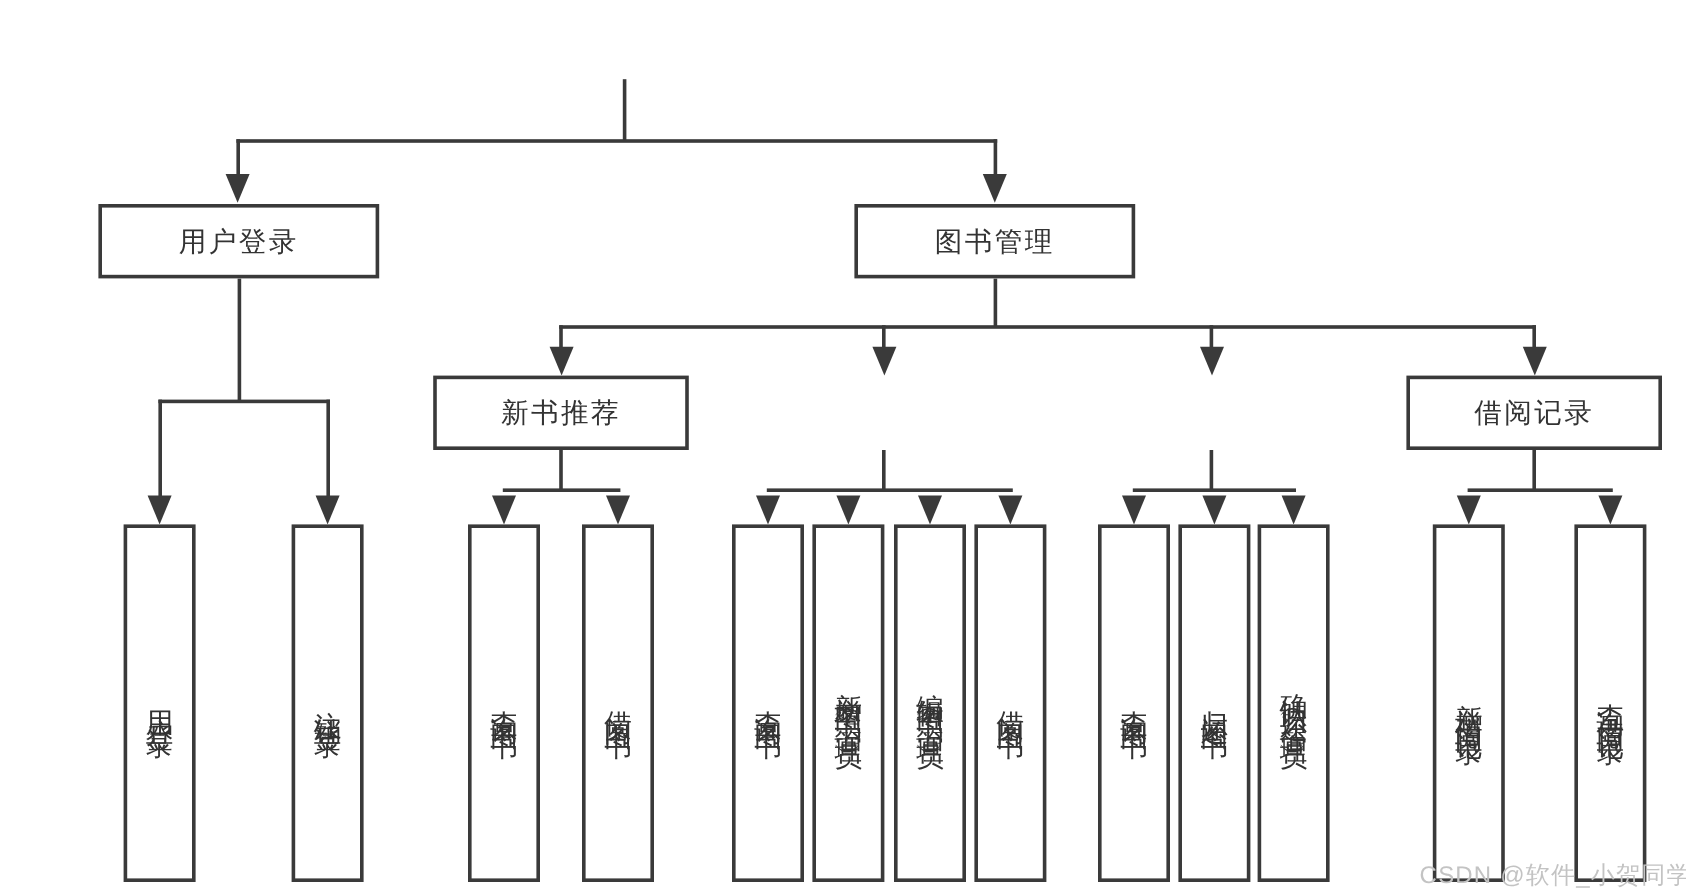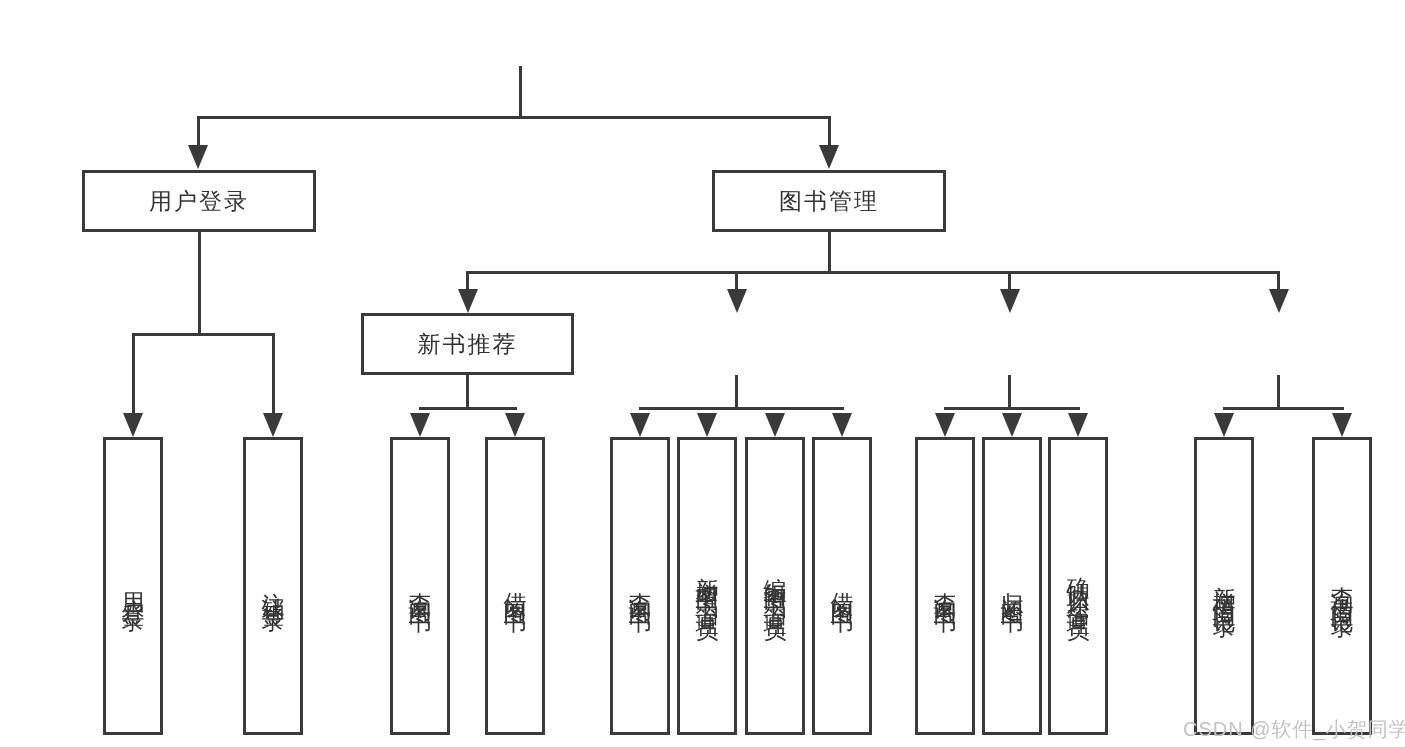--- a/index.html
+++ b/index.html
@@ -104,20 +104,23 @@
   <div class="hbox" style="left:82px;top:170px;width:234px;height:62px">
     <span class="lbl">用户登录</span>
   </div>
   <div class="hbox" style="left:712px;top:170px;width:234px;height:62px">
     <span class="lbl">图书管理</span>
   </div>
 
   <div class="hbox" style="left:361px;top:313px;width:213px;height:62px">
     <span class="lbl">新书推荐</span>
   </div>
+  <div class="hbox" style="left:1172px;top:313px;width:213px;height:62px">
+    <span class="lbl">借阅记录</span>
+  </div>
 
   <div class="vbox" style="left:103px">
     <span class="lbl">用户登录</span>
   </div>
   <div class="vbox" style="left:243px">
     <span class="lbl">注销登录</span>
   </div>
 
   <div class="vbox" style="left:390px">
     <span class="lbl">查询图书</span>

